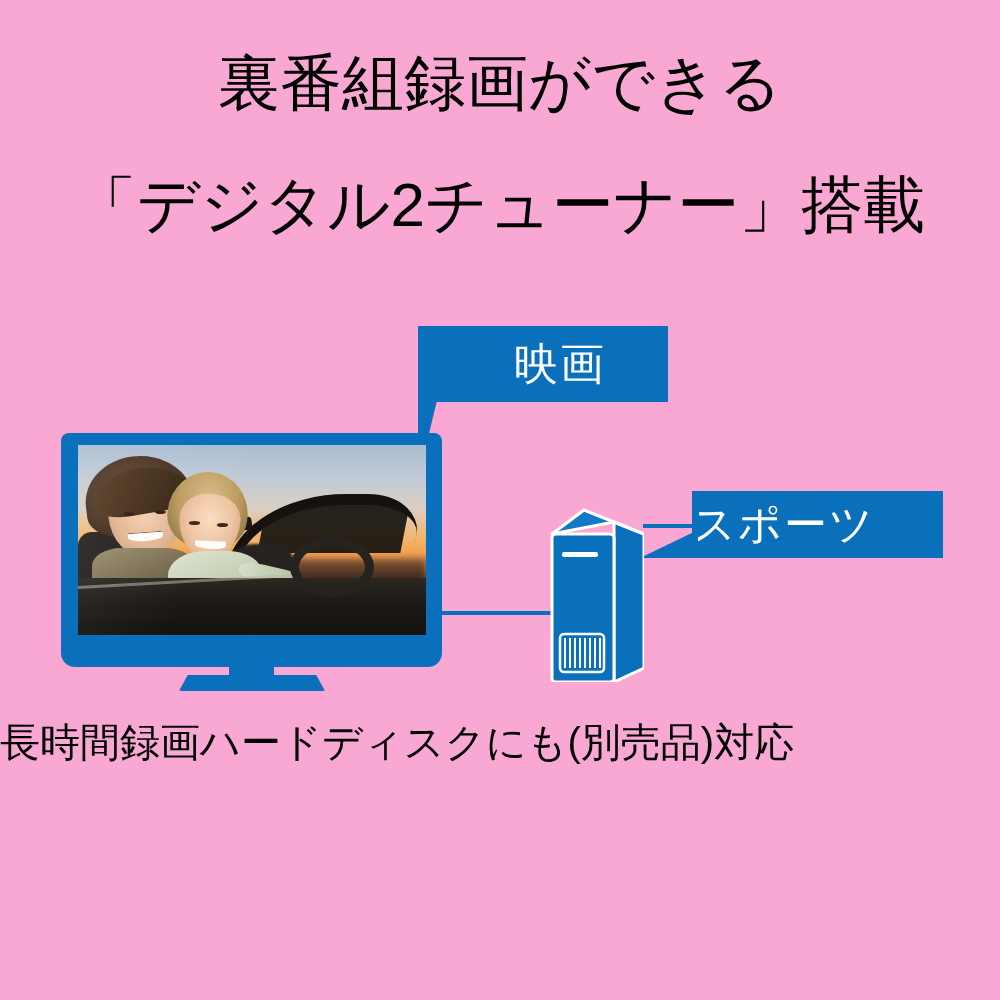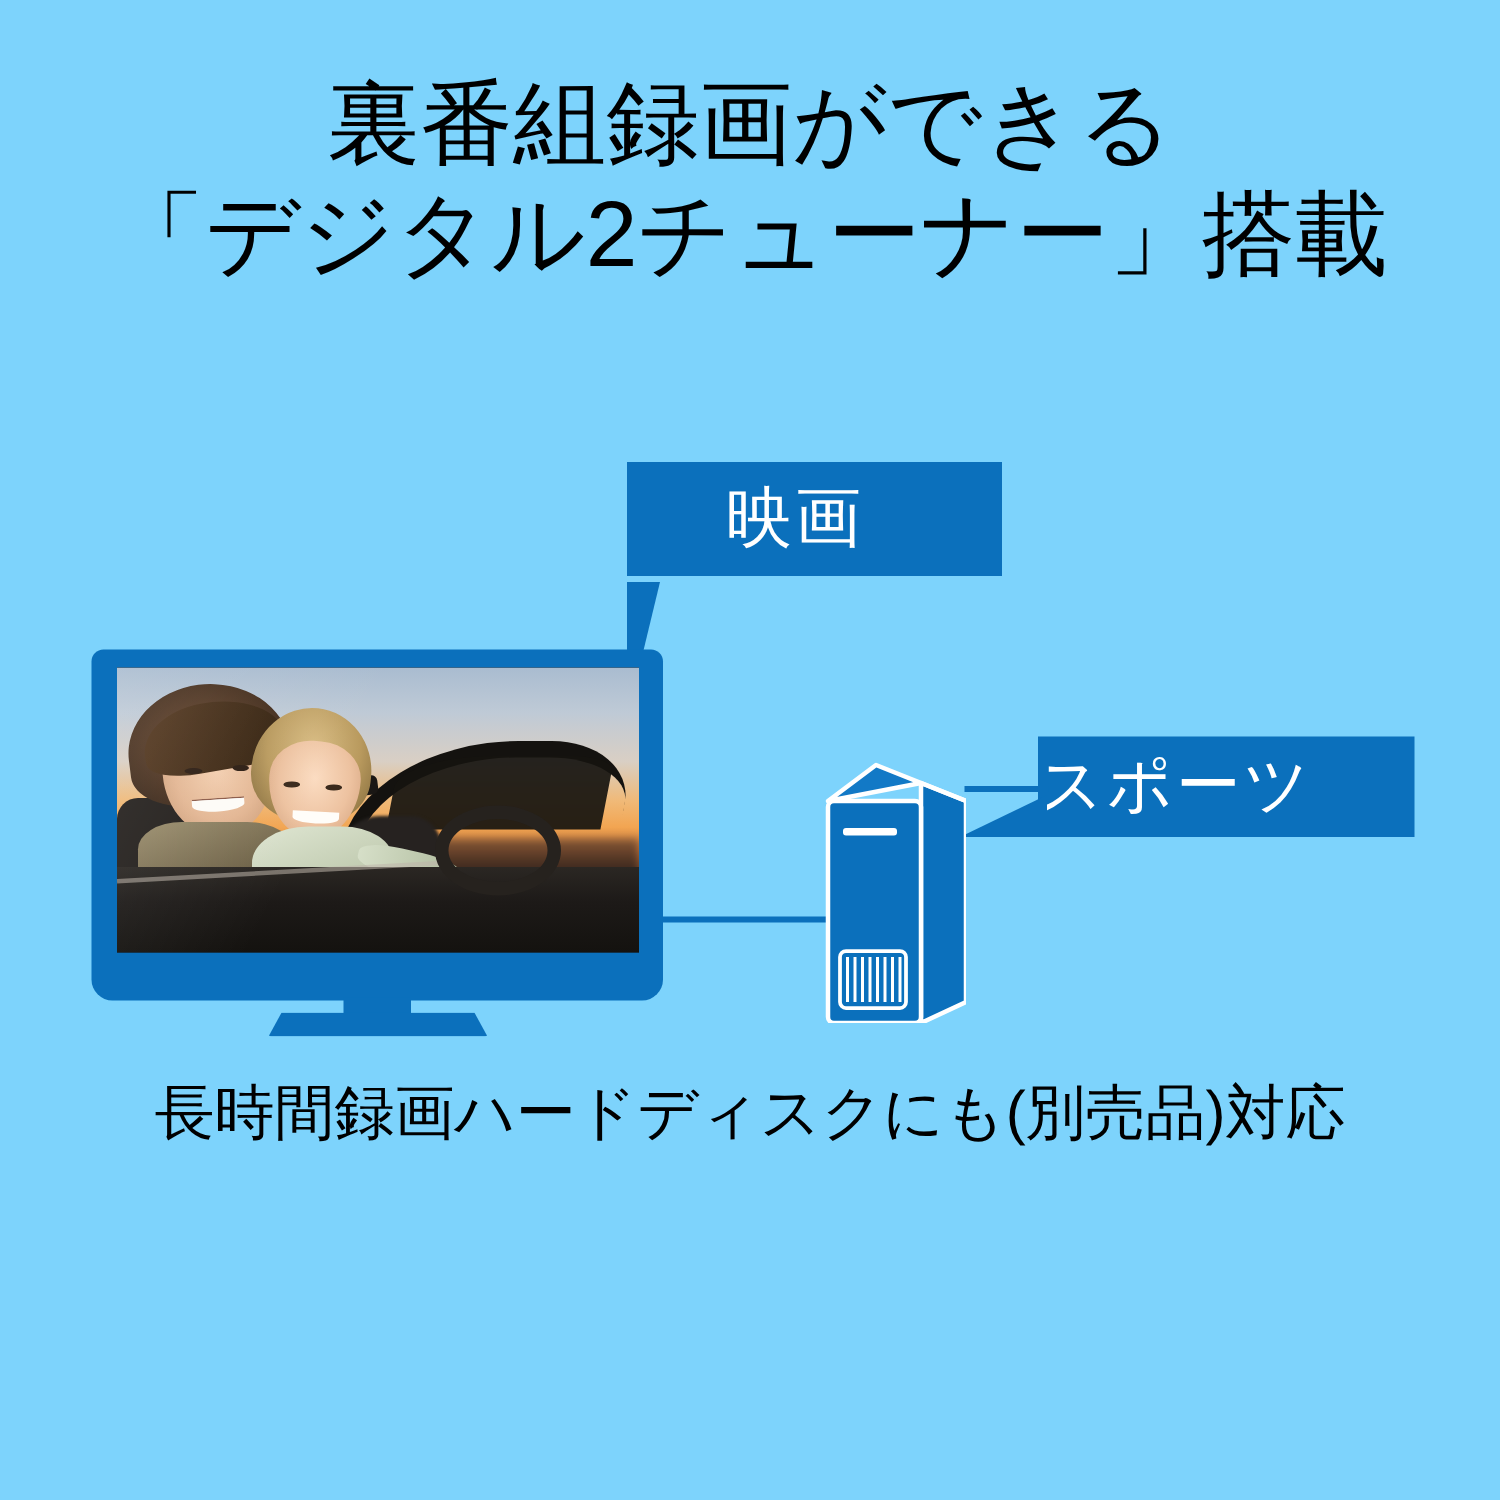--- a/index.html
+++ b/index.html
@@ -7,48 +7,47 @@
     padding: 0;
     background: #ffffff;
   }
   body {
     font-family: "Liberation Sans", "DejaVu Sans", sans-serif;
   }
   #page {
     position: relative;
     width: 1000px;
     height: 1000px;
-    background: #7dd3fc;
+    background: #f9a8d4;
     overflow: hidden;
   }
 
   
   .headline {
     position: absolute;
     left: 0;
     top: 46px;
     width: 1000px;
     text-align: center;
     color: #000000;
     font-size: 62px;
     line-height: 74px;
     letter-spacing: 0px;
     font-weight: 400;
     white-space: nowrap;
   }
   .headline .l1 { display: block; }
-  .headline .l2 { display: block; }
+  .headline .l2 { display: block; margin-top: 48px; }
 
   
   .caption-main {
     position: absolute;
     left: 0;
     top: 718px;
     width: 1000px;
-    text-align: center;
     color: #000000;
     font-size: 40px;
     line-height: 48px;
     white-space: nowrap;
   }
   .footnote {
     position: absolute;
     left: 34px;
     top: 888px;
     width: 930px;
@@ -67,25 +66,25 @@
     display: flex;
     align-items: center;
     justify-content: center;
     font-size: 44px;
     line-height: 1;
     letter-spacing: 2px;
     white-space: nowrap;
   }
   #bubble-movie {
     left: 418px;
-    top: 308px;
+    top: 326px;
     width: 250px;
     height: 76px;
     justify-content: flex-end;
-    padding-right: 92px;
+    padding-right: 62px;
     box-sizing: border-box;
   }
   
   #bubble-movie-tail {
     position: absolute;
     left: 412px;
     top: 388px;
     width: 56px;
     height: 58px;
     overflow: visible;

